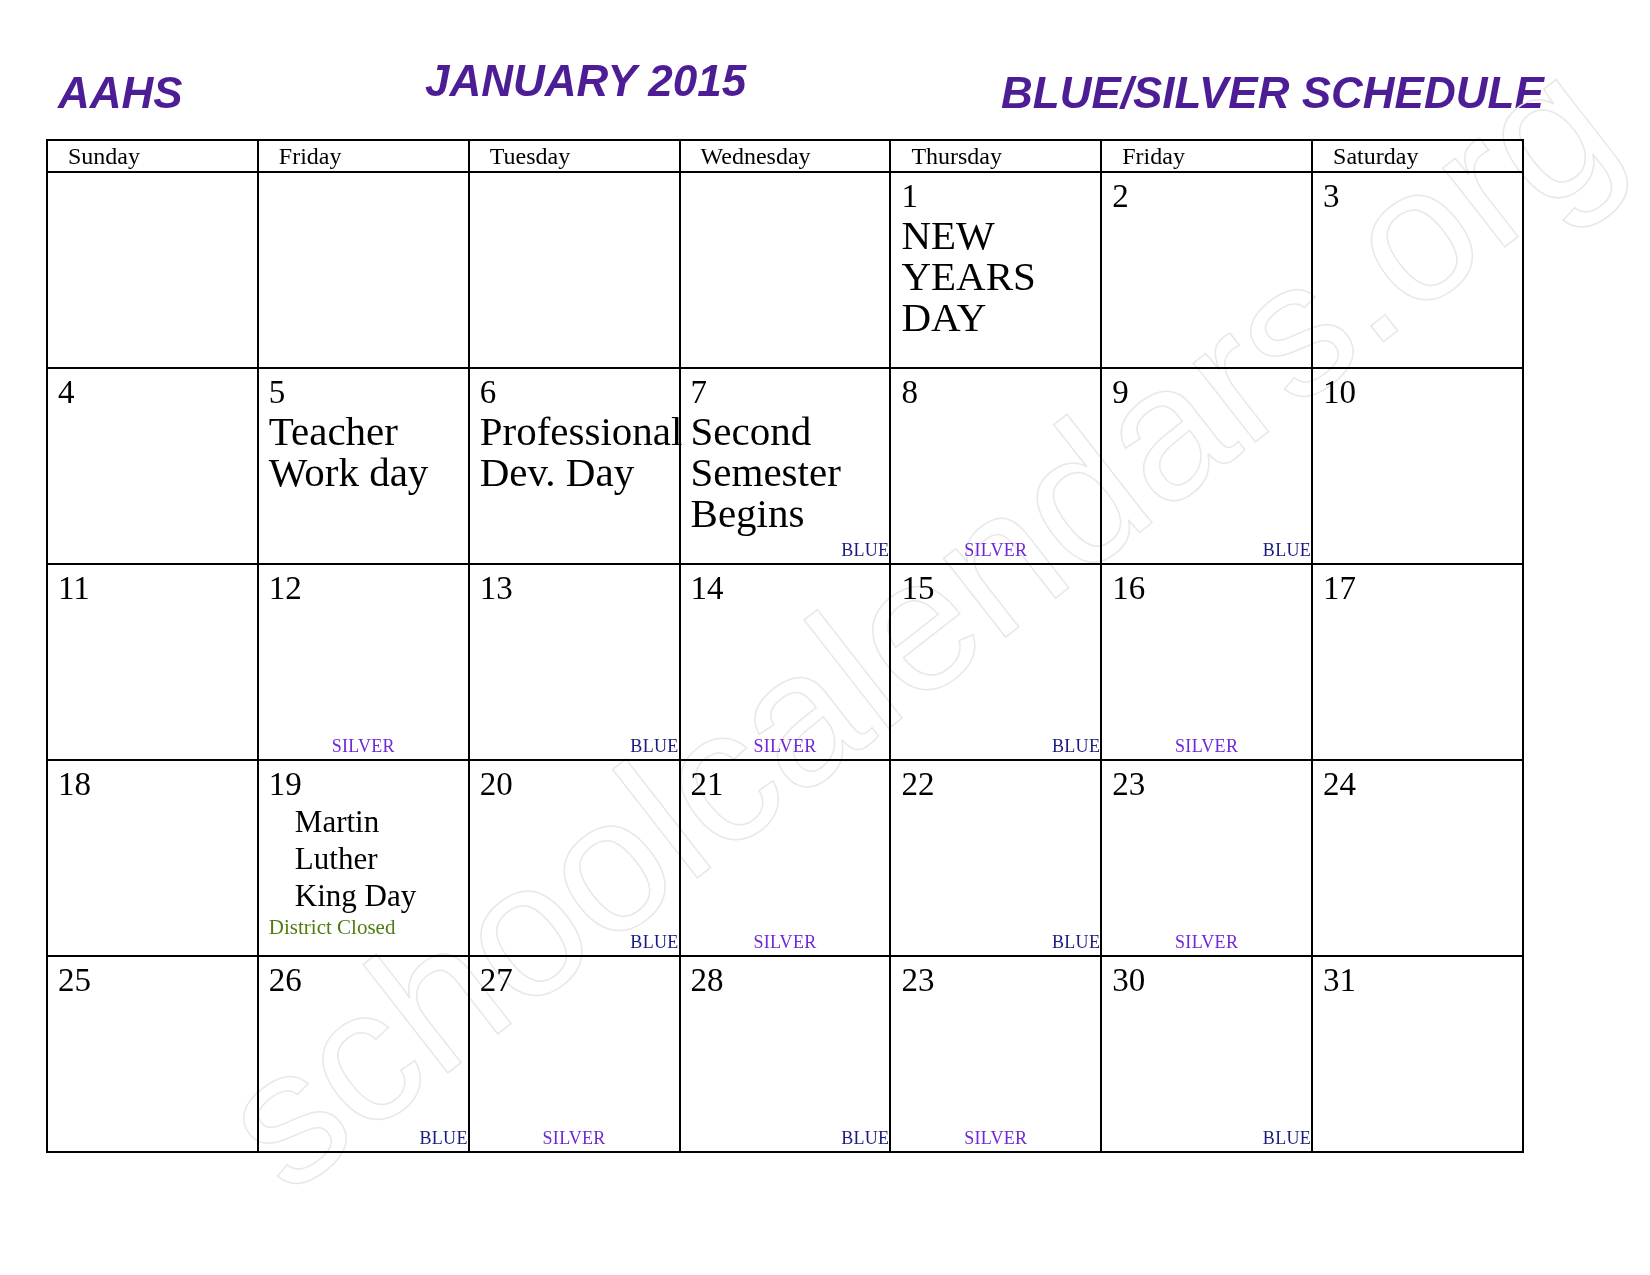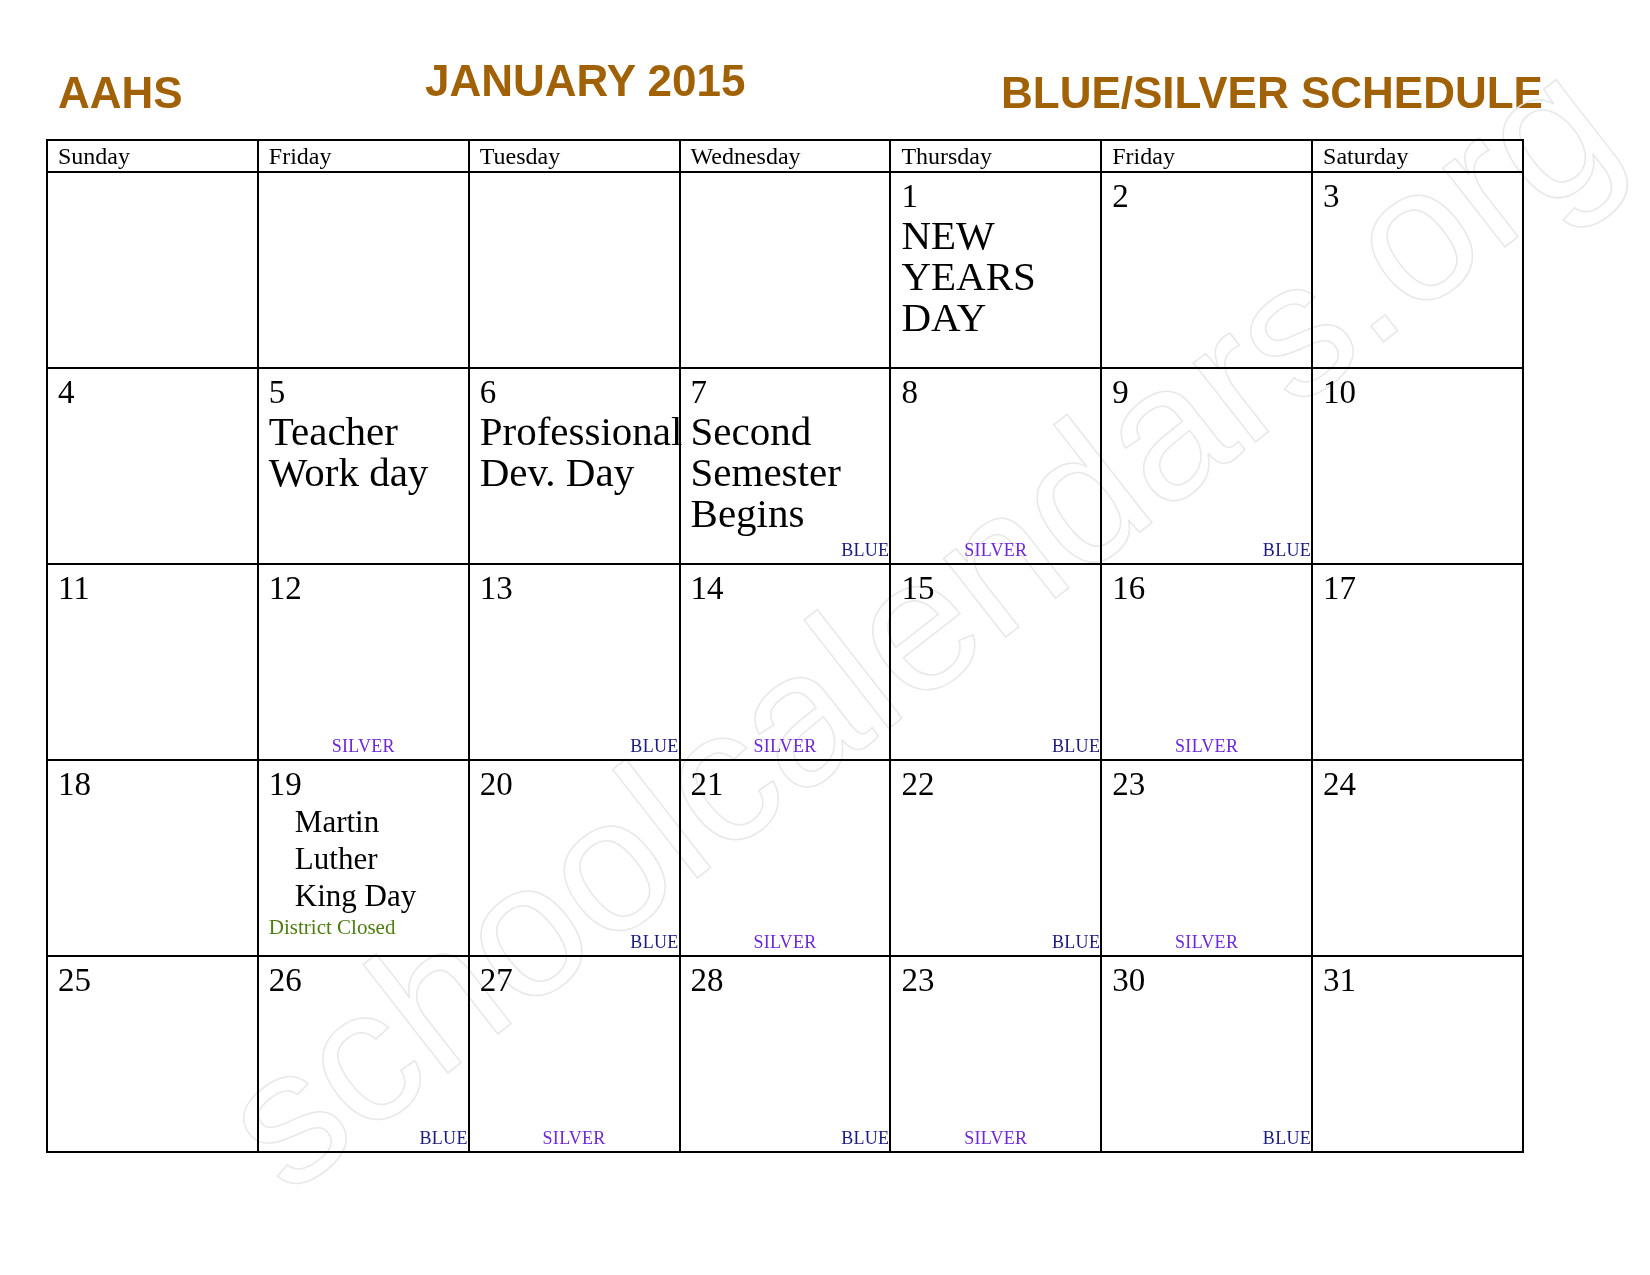--- a/index.html
+++ b/index.html
@@ -1,24 +1,24 @@
 <!DOCTYPE html>
 <html><head>
 <meta charset="utf-8">
 <style>
   html, body { margin: 0; padding: 0; background: #ffffff; }
   body { width: 1650px; height: 1275px; position: relative; overflow: hidden; }
-  .hdr { position: absolute; top: 58px; font-family: "Liberation Sans", sans-serif; font-weight: bold; color: #a16207; white-space: nowrap; }
+  .hdr { position: absolute; top: 58px; font-family: "Liberation Sans", sans-serif; font-weight: bold; color: #4c1d95; white-space: nowrap; font-style: italic; }
   .hdr-left { left: 58px; font-size: 44px; top: 68px; }
   .hdr-center { left: 425px; font-size: 44px; top: 56px; }
   .hdr-right { left: 953px; font-size: 44px; top: 68px; margin-left: 48px; }
 
   .cal { position: absolute; left: 46px; top: 139px; width: 1478px; border-collapse: collapse; table-layout: fixed; }
   .cal th, .cal td { border: 2px solid #000; padding: 0; vertical-align: top; font-family: "Liberation Serif", serif; color: #000; }
-  .cal th { height: 30px; font-weight: normal; text-align: left; font-size: 24px; padding-left: 10px; line-height: 30px; }
+  .cal th { height: 30px; font-weight: normal; text-align: left; font-size: 24px; padding-left: 20px; line-height: 30px; }
   .cal td { height: 194px; position: relative; }
   .cell-inner { position: relative; height: 194px; padding: 4px 10px 0 10px; box-sizing: border-box; }
   .daynum { font-size: 33px; line-height: 38px; display: block; }
   .event { font-size: 41px; line-height: 41px; display: block; }
   .event.small { font-size: 31px; line-height: 37px; margin-left: 26px; }
   .note { font-size: 21px; line-height: 26px; display: block; color: #4d7c0f; }
   .sched { position: absolute; left: 0; right: 0; bottom: 2px; text-align: center; font-size: 18px; letter-spacing: 0.3px; }
   .sched.blue { color: #1a1a80; text-align: right; }
   .sched.silver { color: #6d28d9; }
   .watermark { position: absolute; left: 180px; top: 520px; font-family: "Liberation Sans", sans-serif; font-size: 190px; color: transparent; -webkit-text-stroke: 1.5px #e8e8e8; transform: rotate(-38deg); transform-origin: left top; white-space: nowrap; pointer-events: none; top: 1060px; }

